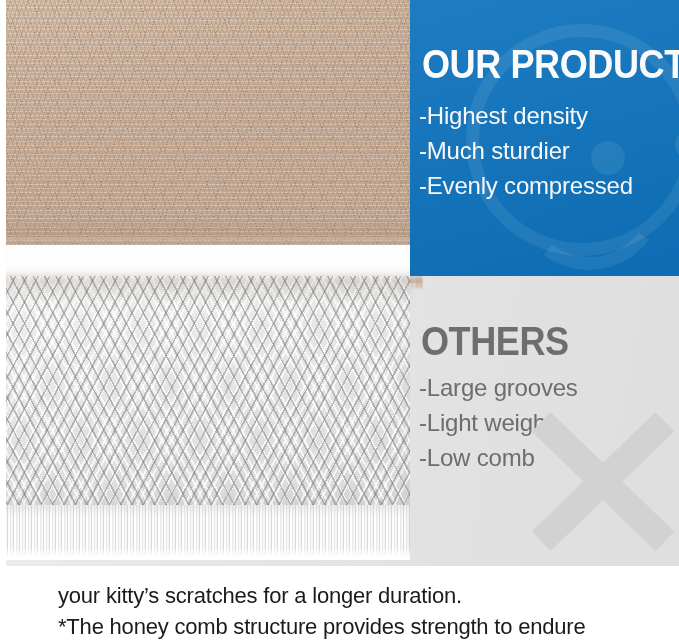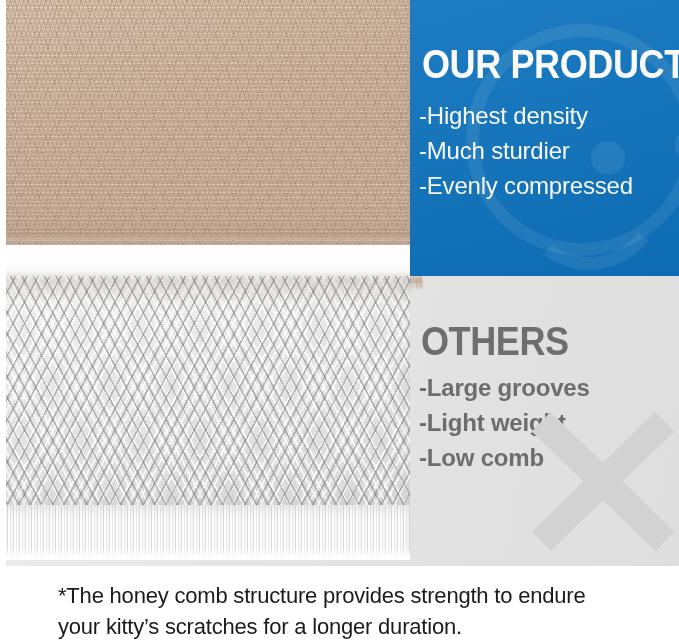--- a/index.html
+++ b/index.html
@@ -102,21 +102,20 @@
     position:absolute; left:11px; top:18px;
     font-size:41px; line-height:46px;
     font-weight:bold; color:#6e6e6e;
     letter-spacing:-0.5px;
     transform:scaleX(.88); transform-origin:left center;
     white-space:nowrap;
   }
   .others-list{
     position:absolute; left:9px; top:70px;
     list-style:none;
-    font-weight:bold;
   }
   .others-list li{
     font-size:24px; line-height:35px;
     color:#6d6d6d; white-space:nowrap;
     letter-spacing:-0.2px;
   }
 
   
   .x-mark{
     position:absolute; left:518px; top:402px;
@@ -265,17 +264,17 @@
     </div>
 
     <div class="x-mark">
       <span class="x-bar a"></span>
       <span class="x-bar b"></span>
     </div>
 
   </div>
 
   <div class="caption">
+    <p>your kitty’s scratches for a longer duration.</p>
     <p>*The honey comb structure provides strength to endure</p>
-    <p>your kitty’s scratches for a longer duration.</p>
   </div>
 
 </div>
 
 </body></html>

